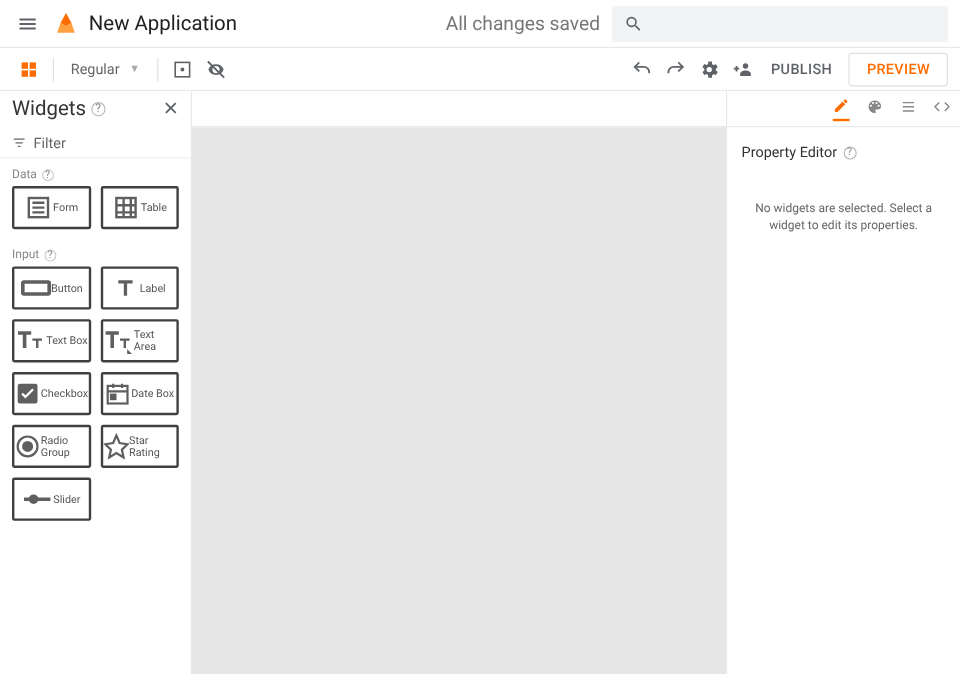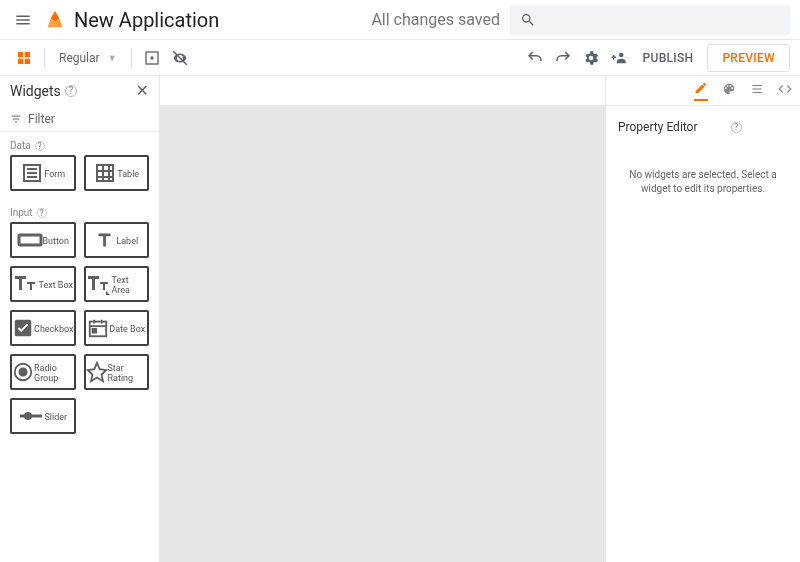--- a/index.html
+++ b/index.html
@@ -2,40 +2,40 @@
 <html><head>
 <meta charset="utf-8">
 <style>
 * { box-sizing: border-box; margin: 0; padding: 0; }
 body { font-family: Roboto, Arial, sans-serif; font-size: 13px; color: #202124; width: 800px; height: 562px; overflow: hidden; background: #fff; }
 
 
 .header { display: flex; align-items: center; height: 40px; padding: 0 10px; border-bottom: 1px solid #e8e8e8; }
 .header .ham { color: #5f6368; cursor: pointer; padding: 4px; }
 .header .logo { margin: 0 8px; color: #ff6d00; }
-.header .title { font-size: 20px; font-weight: 400; color: #202124; flex: 0 0 auto; text-align: right; }
+.header .title { font-size: 17px; font-weight: 400; color: #202124; flex: 0 0 auto; text-align: right; }
 .header .save-status { font-size: 16px; color: #777; margin-left: auto; margin-right: 10px; }
 .header .search { flex: 0 0 280px; height: 30px; background: #f1f3f4; border-radius: 3px; display: flex; align-items: center; padding: 0 10px; color: #5f6368; }
 
 
 .toolbar { display: flex; align-items: center; height: 36px; padding: 0 10px; border-bottom: 1px solid #e8e8e8; }
 .toolbar .tb-btn { display: flex; align-items: center; justify-content: center; width: 28px; height: 28px; color: #5f6368; cursor: pointer; border-radius: 3px; }
 .toolbar .sep { width: 1px; height: 20px; background: #e0e0e0; margin: 0 6px; }
 .toolbar .grid-icon { color: #ff6d00; }
 .toolbar .zoom { display: flex; align-items: center; font-size: 12px; color: #666; padding: 0 8px; cursor: pointer; }
 .toolbar .zoom .arrow { font-size: 9px; margin-left: 8px; color: #aaa; }
 .spacer { flex: 1; }
 .toolbar .publish-btn { font-size: 12px; color: #5f6368; font-weight: 500; letter-spacing: .3px; padding: 0 10px; cursor: pointer; }
 .toolbar .preview-btn { font-size: 12px; color: #ff6d00; font-weight: 500; letter-spacing: .3px; padding: 6px 14px; border: 1px solid #e0e0e0; border-radius: 3px; cursor: pointer; margin-left: 4px; }
 
 
 .body { display: flex; height: calc(562px - 76px); }
 .widgets-panel { width: 160px; border-right: 1px solid #e8e8e8; display: flex; flex-direction: column; overflow: hidden; background:#fff; }
 .panel-head { display: flex; align-items: center; height: 30px; padding: 0 10px; border-bottom: 1px solid rgba(0,0,0,0); }
-.panel-head .pt { font-size: 14px; color: #333; }
+.panel-head .pt { font-size: 17px; color: #333; }
 .panel-head .help { font-size: 10px; color: #888; border: 1px solid #bbb; border-radius: 50%; width: 12px; height: 12px; display: inline-flex; align-items: center; justify-content: center; margin-left: 4px; }
 .panel-head .close { margin-left: auto; color: #5f6368; cursor: pointer; font-size: 16px; }
 
 .filter-row { display: flex; align-items: center; height: 26px; padding: 0 10px; color: #666; font-size: 12px; border-bottom: 1px solid #eee; }
 .filter-row .ficon { margin-right: 6px; display: inline-flex; }
 
 .section-label { font-size: 10px; color: #888; padding: 8px 0 4px 10px; display: flex; align-items: flex-end; }
 .section-label .help { font-size: 9px; color: #888; border: 1px solid #ccc; border-radius: 50%; width: 10px; height: 10px; display: inline-flex; align-items: center; justify-content: center; margin-left: 4px; }
 
 .widget-grid { display: grid; grid-template-columns: 1fr 1fr; gap: 8px; padding: 0 10px 8px 10px; }
@@ -48,21 +48,21 @@
 
 .canvas-area { flex: 1; background: #fff; display: flex; flex-direction: column; }
 .canvas-tabs { height: 30px; border-bottom: 1px solid #e8e8e8; background:#fff; }
 .canvas { flex: 1; background: #e6e6e6; }
 
 
 .right-panel { width: 195px; border-left: 1px solid #e8e8e8; display: flex; flex-direction: column; background:#fff; }
 .right-tabs { display: flex; align-items: center; justify-content: flex-end; height: 30px; padding: 0 8px; border-bottom: 1px solid #e8e8e8; gap: 14px; }
 .right-tabs .rt { color: #888; cursor: pointer; display: flex; align-items: center; padding-bottom: 4px; }
 .right-tabs .rt.active { color: #ff6d00; border-bottom: 2px solid #ff6d00; }
-.prop-head { display: flex; align-items: center; font-size: 12px; color: #333; padding: 14px 12px 6px; gap: 28px; }
+.prop-head { display: flex; align-items: center; font-size: 12px; color: #333; padding: 14px 12px 6px; }
 .prop-head .help { font-size: 9px; color: #888; border: 1px solid #bbb; border-radius: 50%; width: 11px; height: 11px; display: inline-flex; align-items: center; justify-content: center; margin-left: 5px; }
 .prop-empty { font-size: 10px; color: #666; text-align: center; padding: 28px 20px; line-height: 1.4; }
 
 svg { display: block; }
 </style>
 </head>
 <body>
 
 <div class="header">
   <span class="ham">

